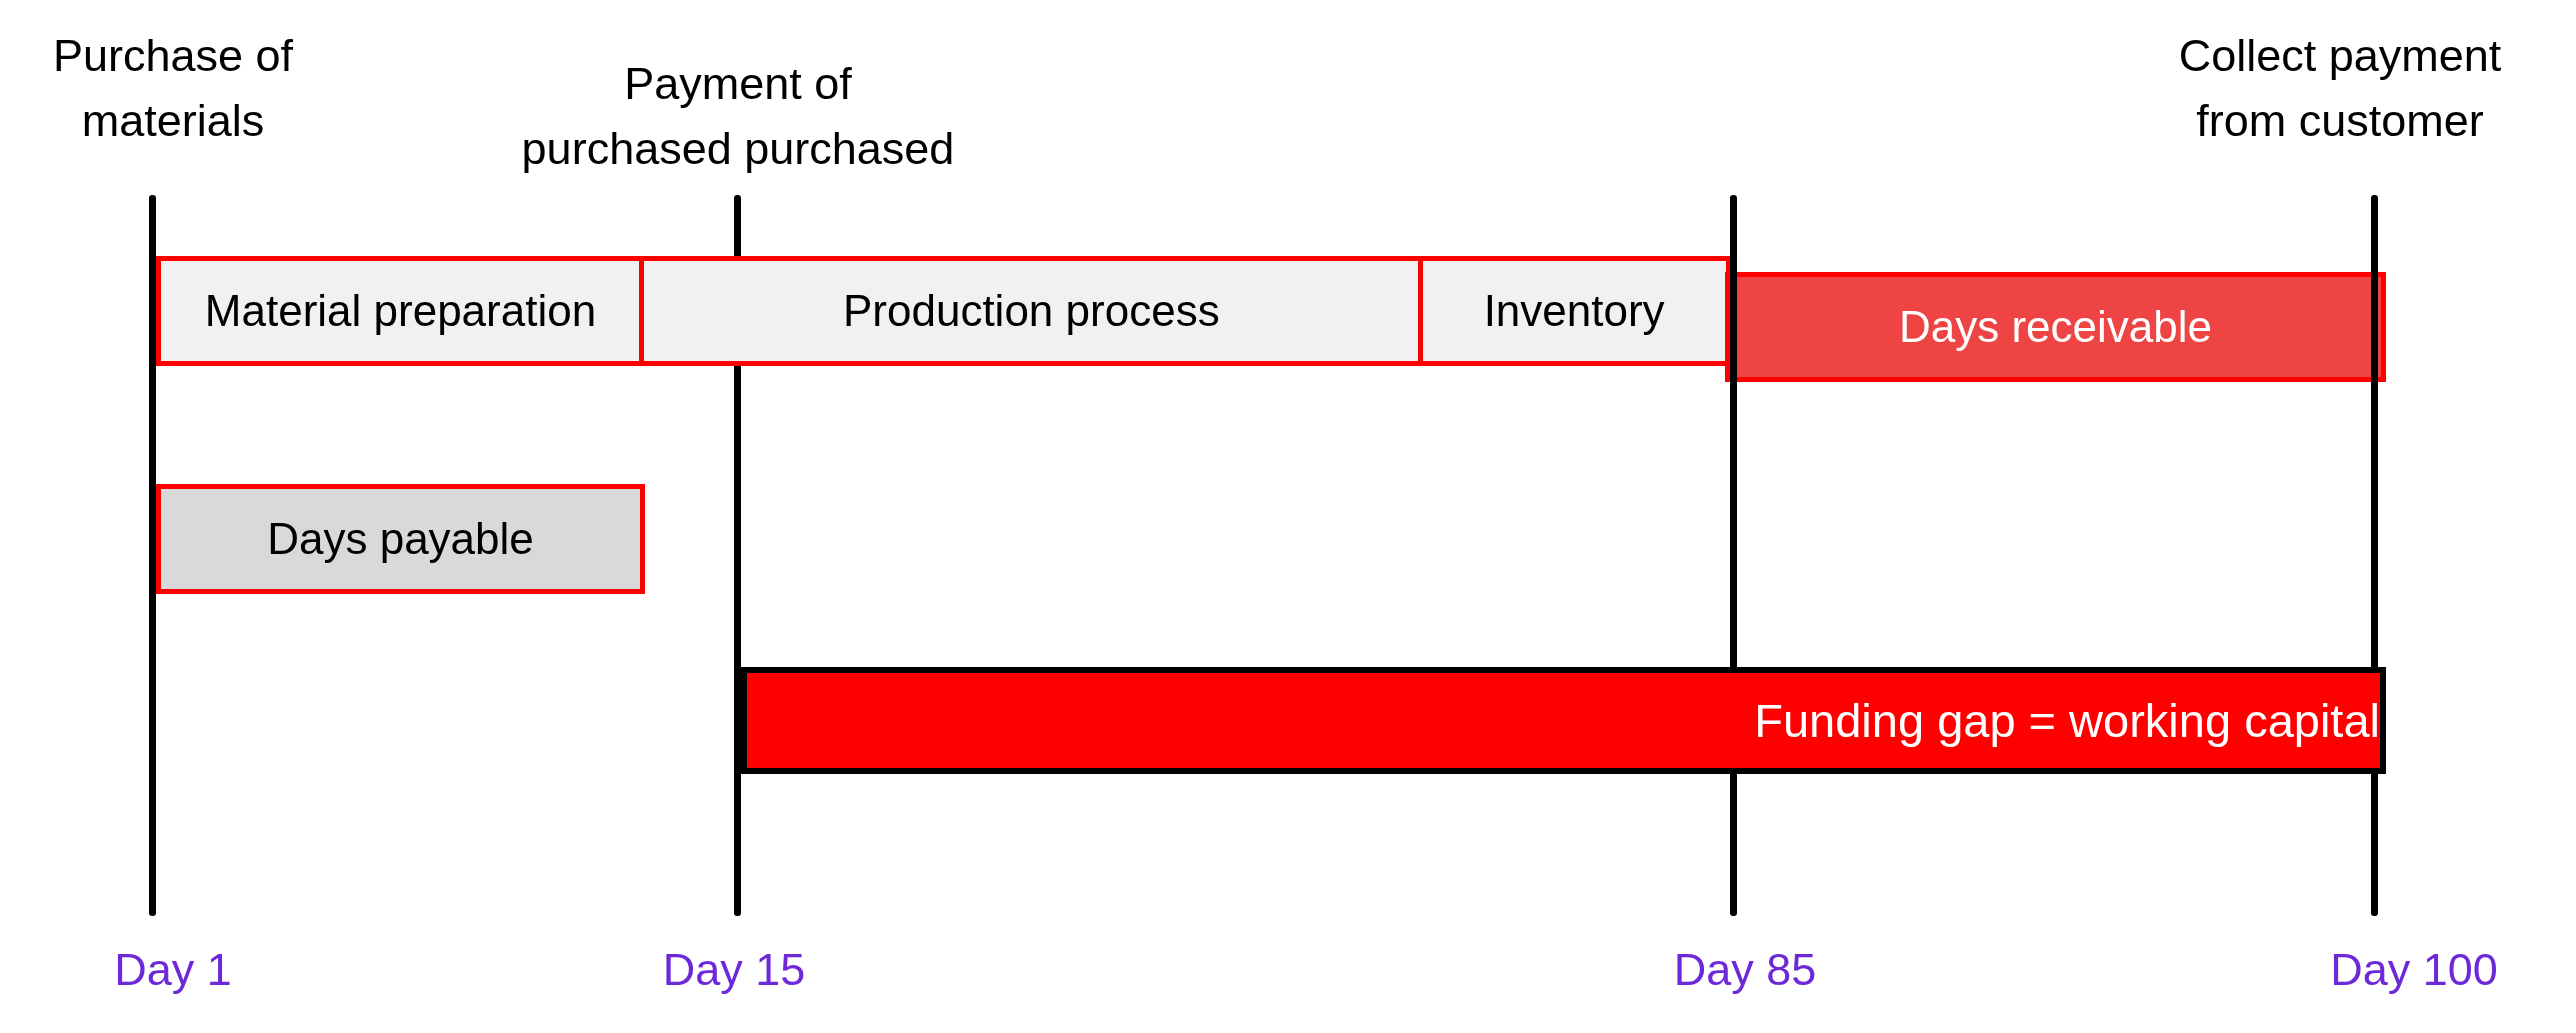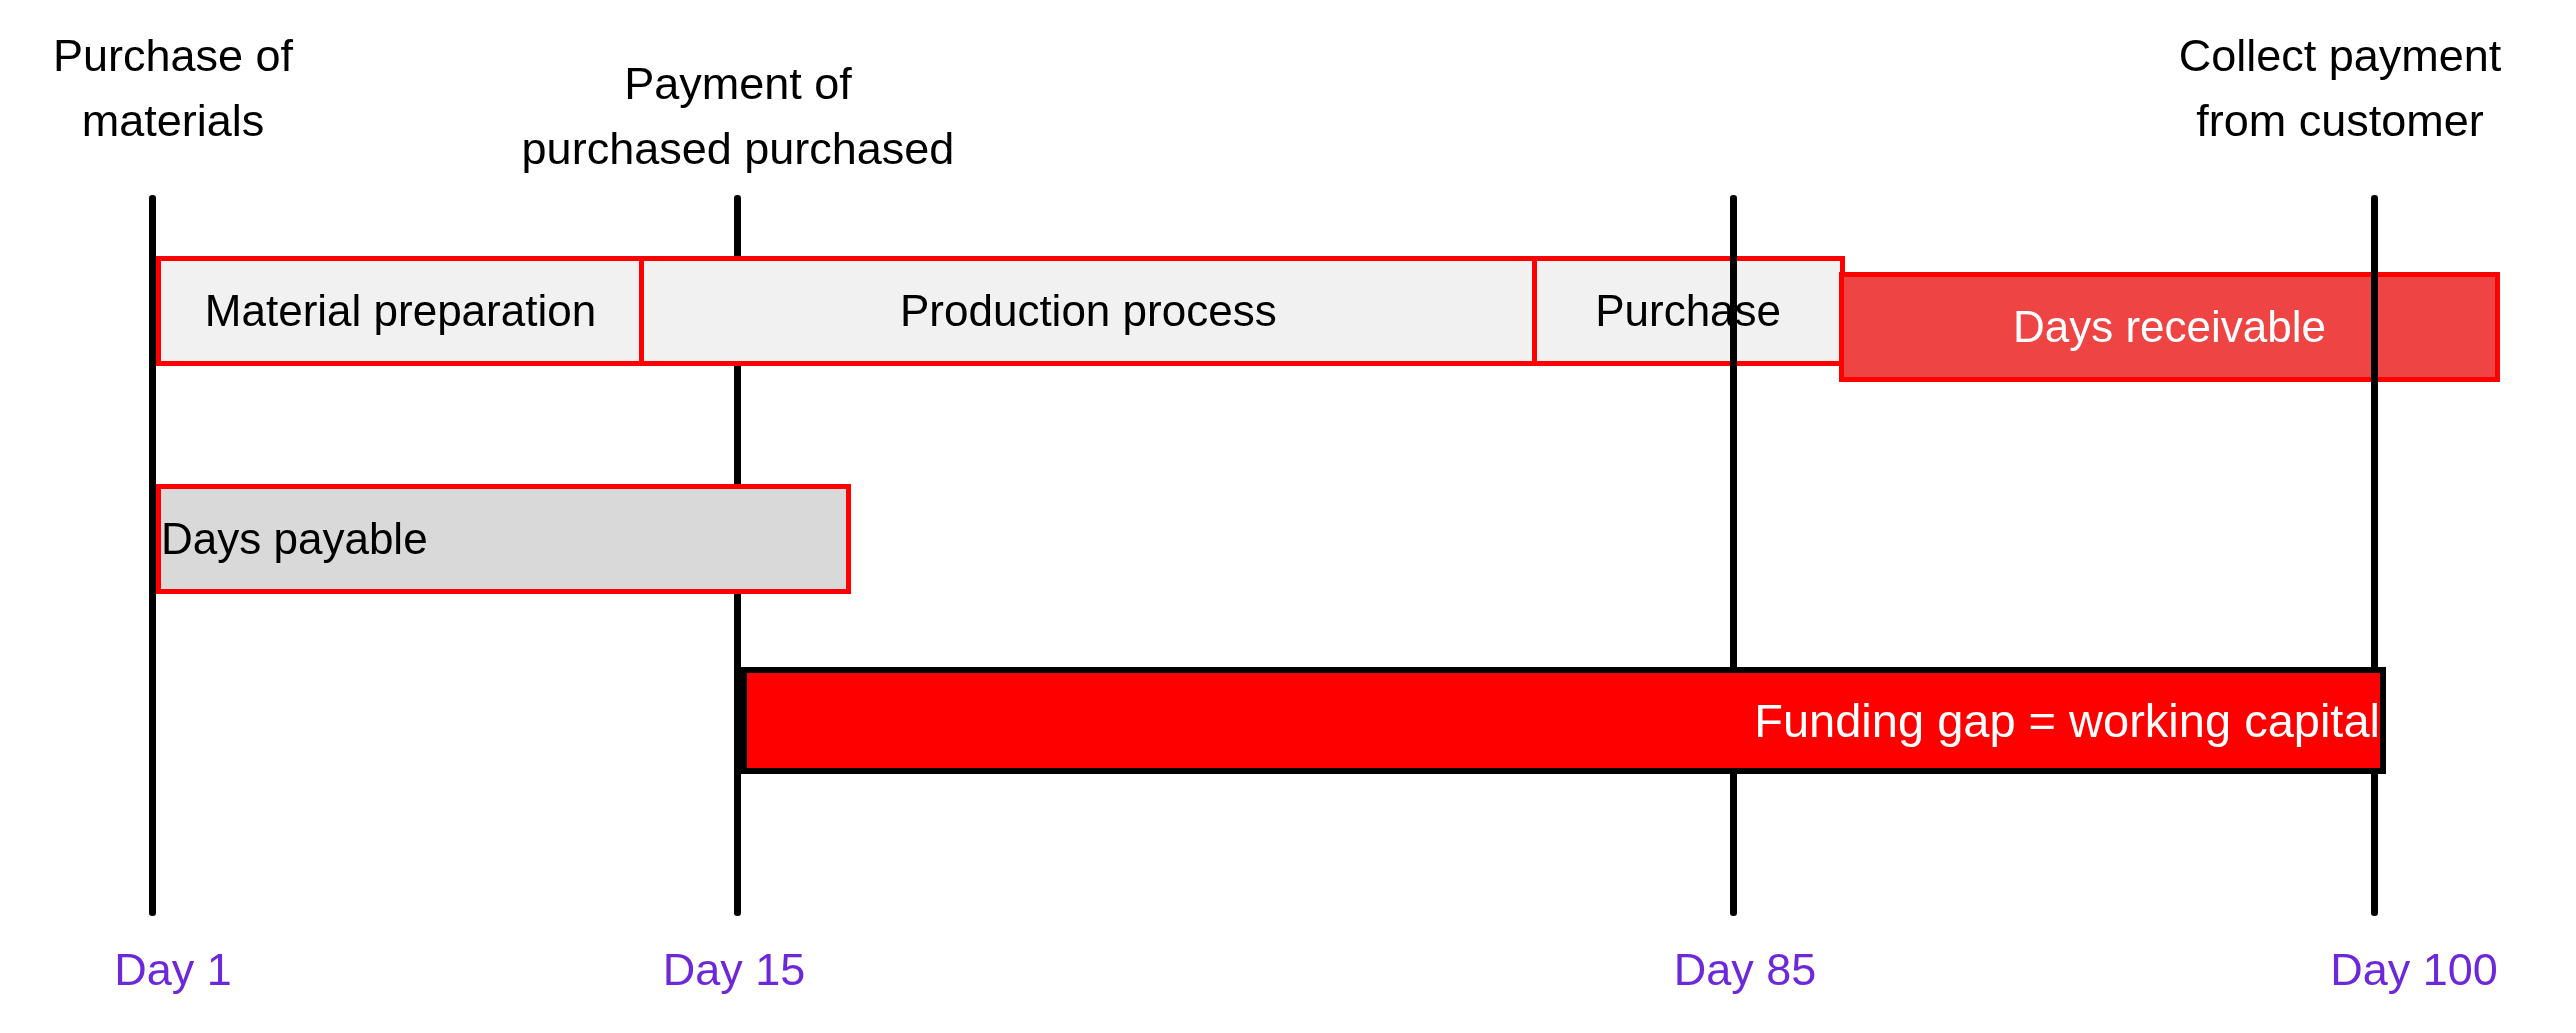--- a/index.html
+++ b/index.html
@@ -59,36 +59,37 @@
     background: #f1f1f1;
     display: flex;
     align-items: center;
     justify-content: center;
     font-size: 44px;
     color: #000000;
     white-space: nowrap;
   }
   .seg + .seg { margin-left: -5.7px; }
   .seg.s0 { width: 489px; }
-  .seg.s1 { width: 898px; }
+  .seg.s1 { width: 784px; }
   .seg.s2 { width: 313px; }
   .seg.s3 { width: 661px; background: #ef4444; color: #ffffff; margin-top: 16px; }
 
   
   .payable-bar {
     position: absolute;
     left: 156px;
     top: 484px;
-    width: 695px;
+    width: 489px;
     height: 110px;
     box-sizing: border-box;
     border: 5.7px solid #ff0000;
     background: #d9d9d9;
     display: flex;
     align-items: center;
+    justify-content: center;
     font-size: 44px;
     color: #000000;
     z-index: 2;
     white-space: nowrap;
   }
 
   
   .funding-bar {
     position: absolute;
     left: 741px;
@@ -148,21 +149,21 @@
   <div class="vline l3"></div>
 
   <div class="process-bar">
     <div class="seg s0">
       <span>Material preparation</span>
     </div>
     <div class="seg s1">
       <span>Production process</span>
     </div>
     <div class="seg s2">
-      <span>Purchase</span>
+      <span>Inventory</span>
     </div>
     <div class="seg s3">
       <span>Days receivable</span>
     </div>
   </div>
 
   <div class="payable-bar">
     <span>Days payable</span>
   </div>
 

